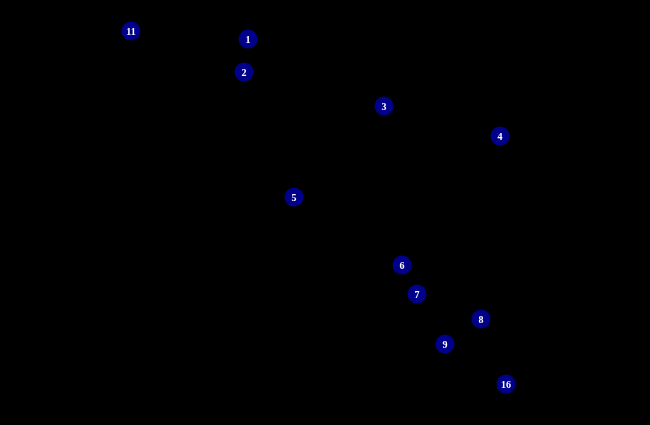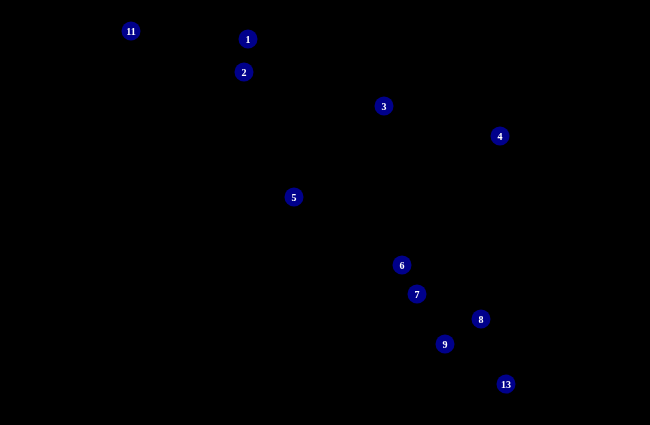--- a/index.html
+++ b/index.html
@@ -39,14 +39,14 @@
     <div class="marker" style="left: 131px; top: 31px; background: rgb(0, 0, 139); color: rgb(255, 255, 255);">11</div>
     <div class="marker" style="left: 248px; top: 39px; background: rgb(0, 0, 139); color: rgb(255, 255, 255);">1</div>
     <div class="marker" style="left: 244px; top: 72px; background: rgb(0, 0, 139); color: rgb(255, 255, 255);">2</div>
     <div class="marker" style="left: 384px; top: 106px; background: rgb(0, 0, 139); color: rgb(255, 255, 255);">3</div>
     <div class="marker" style="left: 500px; top: 136px; background: rgb(0, 0, 139); color: rgb(255, 255, 255);">4</div>
     <div class="marker" style="left: 294px; top: 197px; background: rgb(0, 0, 139); color: rgb(255, 255, 255);">5</div>
     <div class="marker" style="left: 402px; top: 265px; background: rgb(0, 0, 139); color: rgb(255, 255, 255);">6</div>
     <div class="marker" style="left: 417px; top: 294px; background: rgb(0, 0, 139); color: rgb(255, 255, 255);">7</div>
     <div class="marker" style="left: 481px; top: 319px; background: rgb(0, 0, 139); color: rgb(255, 255, 255);">8</div>
     <div class="marker" style="left: 445px; top: 344px; background: rgb(0, 0, 139); color: rgb(255, 255, 255);">9</div>
-    <div class="marker" style="left: 506px; top: 384px; background: rgb(0, 0, 139); color: rgb(255, 255, 255);">13</div>
+    <div class="marker" style="left: 506px; top: 384px; background: rgb(0, 0, 139); color: rgb(255, 255, 255);">16</div>
   </div>
 
 </body></html>

